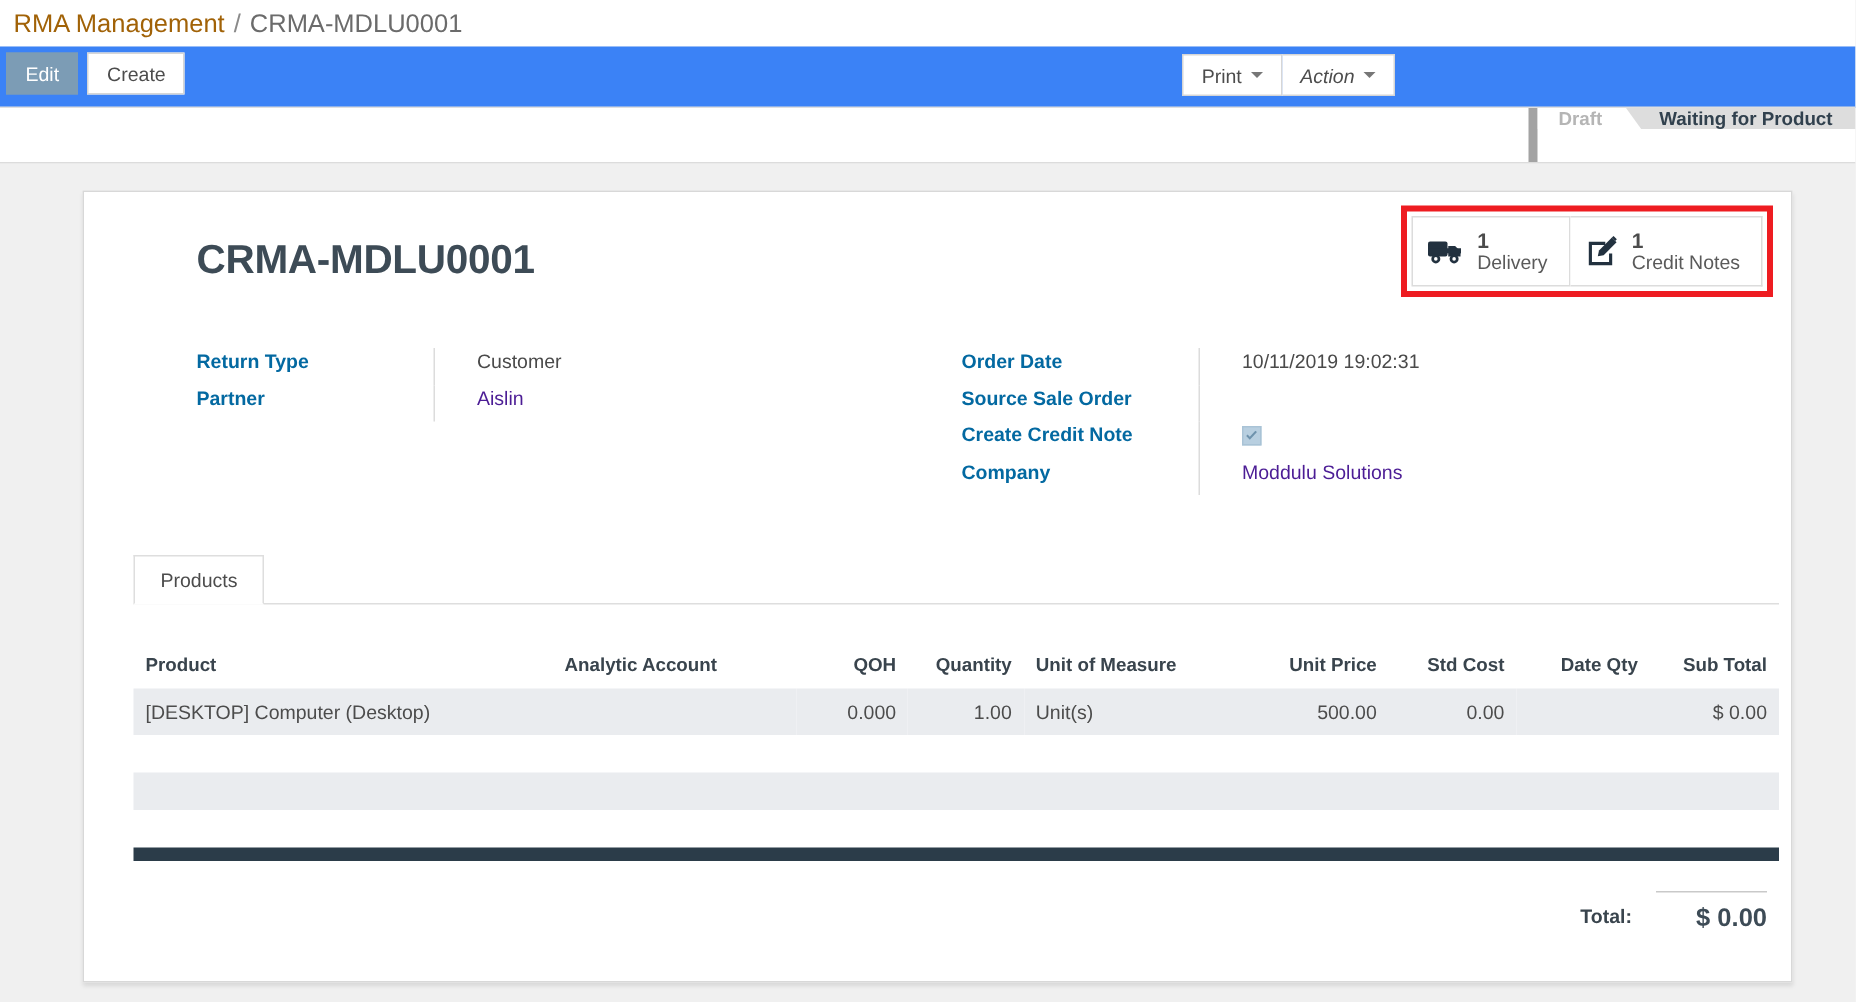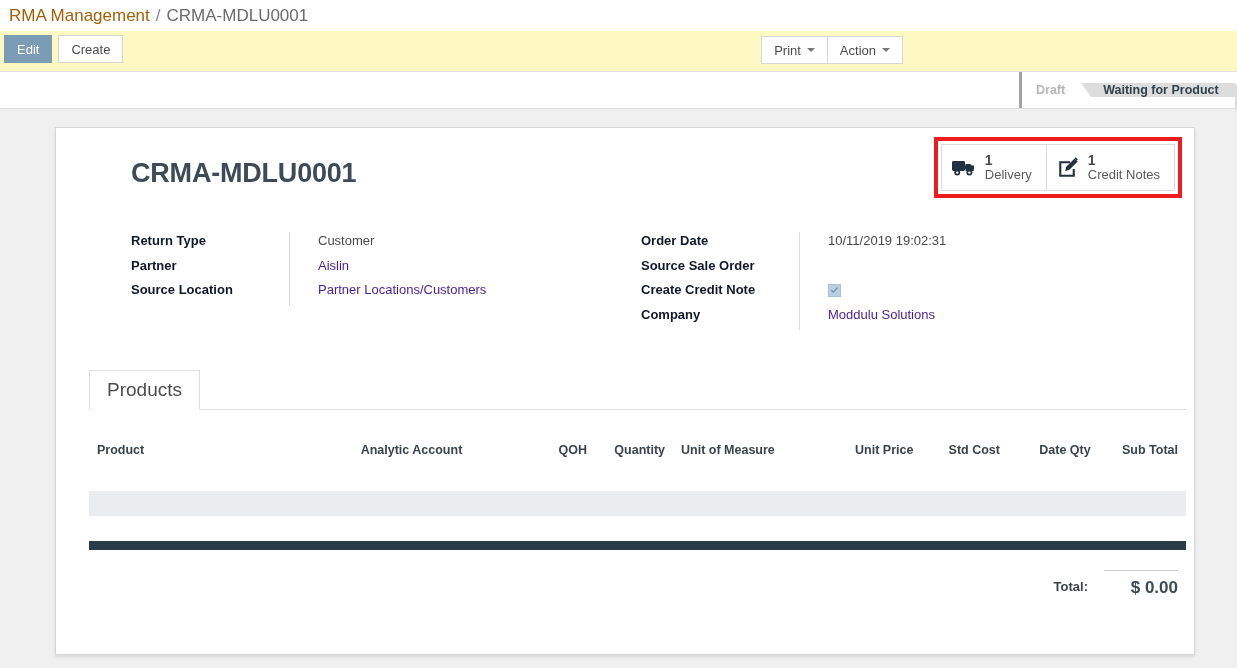--- a/index.html
+++ b/index.html
@@ -22,21 +22,21 @@
     padding-left: 9px;
     font-size: 17px;
   }
   .bc-link { color: #a16207; cursor: pointer; }
   .bc-sep { color: #8a8a8a; margin: 0 6px; }
   .bc-current { color: #6b6b6b; }
 
   
   .control-bar {
     height: 41px;
-    background: #fef9c3;
+    background: #3b82f6;
     position: relative;
     border-bottom: 1px solid #dfdfdf;
   }
   .btn-group-left { position: absolute; left: 4px; top: 4px; display: flex; }
   .btn {
     height: 28px;
     padding: 0 12px;
     display: inline-flex;
     align-items: center;
     font-size: 13px;
@@ -45,23 +45,23 @@
     color: #4c4c4c;
     cursor: pointer;
     white-space: nowrap;
   }
   .btn.primary {
     background: #7c9cb5;
     border-color: #7c9cb5;
     color: #ffffff;
   }
   .btn + .btn { margin-left: 6px; }
-  .btn-group-right { position: absolute; right: 334px; top: 5px; display: flex; }
+  .btn-group-right { position: absolute; right: 307px; top: 5px; display: flex; }
   .btn-group-right .btn { border-radius: 0; margin: 0; }
-  .btn-group-right .btn + .btn { border-left: none; }
+  .btn-group-right .btn + .btn { border-left: none; font-style: italic; }
   .caret {
     display: inline-block;
     margin-left: 6px;
     width: 0; height: 0;
     border-left: 4px solid transparent;
     border-right: 4px solid transparent;
     border-top: 4px solid #777;
   }
 
   
@@ -71,22 +71,22 @@
     border-bottom: 1px solid #dcdcdc;
     position: relative;
     display: flex;
     align-items: center;
   }
   .second-bar .btn-wrap { position: absolute; left: 6px; top: 4px; display: flex; }
   .statusbar {
     position: absolute;
     right: 0; top: 0; bottom: 0;
     display: flex;
-    align-items: center;
-    border-left: 3px solid #a3a3a3;
+    align-items: flex-start;
+    border-left: 6px solid #a3a3a3;
     overflow: hidden;
     width: 218px;
   }
   .status-step {
     display: flex;
     align-items: center;
     padding: 0 16px 0 22px;
     font-size: 12.5px;
     font-weight: bold;
     color: #b5b5b5;
@@ -178,21 +178,21 @@
   .form-area {
     display: flex;
     margin: 43px 0 0 56px;
   }
   .form-col { width: 510px; }
   .form-col.right { width: 470px; }
   .form-row { display: flex; align-items: flex-start; min-height: 24.5px; }
   .f-label {
     width: 158px;
     font-weight: bold;
-    color: #0f172a;
+    color: #0369a1;
     font-size: 13px;
     padding-top: 1px;
   }
   .f-sep {
     width: 1px;
     background: #dcdcdc;
     align-self: stretch;
     margin-right: 28px;
   }
   .f-value { font-size: 13px; color: #4a4a4a; padding-top: 1px; }
@@ -211,21 +211,21 @@
   .chk svg { display: block; }
 
   
   .notebook { margin: 40px 0 0 14px; width: 1097px; }
   .tabs {
     display: flex;
     border-bottom: 1px solid #dedede;
   }
   .tab {
     padding: 8px 17px;
-    font-size: 19px;
+    font-size: 13px;
     color: #4c4c4c;
     background: #ffffff;
     border: 1px solid #dedede;
     border-bottom: 1px solid #ffffff;
     margin-bottom: -1px;
     cursor: pointer;
   }
 
   
   table.lines {
@@ -373,25 +373,20 @@
             <div class="form-row">
               <div class="f-label">Return Type</div>
               <div class="f-sep"></div>
               <div class="f-value muted">Customer</div>
             </div>
             <div class="form-row">
               <div class="f-label">Partner</div>
               <div class="f-sep"></div>
               <div class="f-value link">Aislin</div>
             </div>
-            <div class="form-row">
-              <div class="f-label">Source Location</div>
-              <div class="f-sep"></div>
-              <div class="f-value link">Partner Locations/Customers</div>
-            </div>
           </div>
         </div>
       </div>
 
       <div class="form-col right">
         <div class="form-row">
           <div class="f-label">Order Date</div>
           <div class="f-sep"></div>
           <div class="f-value">10/11/2019 19:02:31</div>
         </div>
@@ -430,20 +425,31 @@
             <th class="col-qoh num">QOH</th>
             <th class="col-qty num">Quantity</th>
             <th class="col-uom">Unit of Measure</th>
             <th class="col-price num">Unit Price</th>
             <th class="col-cost num">Std Cost</th>
             <th class="col-done num">Date Qty</th>
             <th class="col-subtotal num">Sub Total</th>
           </tr>
         </thead>
         <tbody>
+          <tr class="data-row">
+            <td>[DESKTOP] Computer (Desktop)</td>
+            <td></td>
+            <td class="num">0.000</td>
+            <td class="num">1.00</td>
+            <td>Unit(s)</td>
+            <td class="num">500.00</td>
+            <td class="num">0.00</td>
+            <td class="num"></td>
+            <td class="num">$ 0.00</td>
+          </tr>
           <tr class="empty-row">
             <td colspan="9"></td>
           </tr>
           <tr class="empty-row shade">
             <td colspan="9"></td>
           </tr>
           <tr class="empty-row">
             <td colspan="9"></td>
           </tr>
           <tr class="sep-row">

